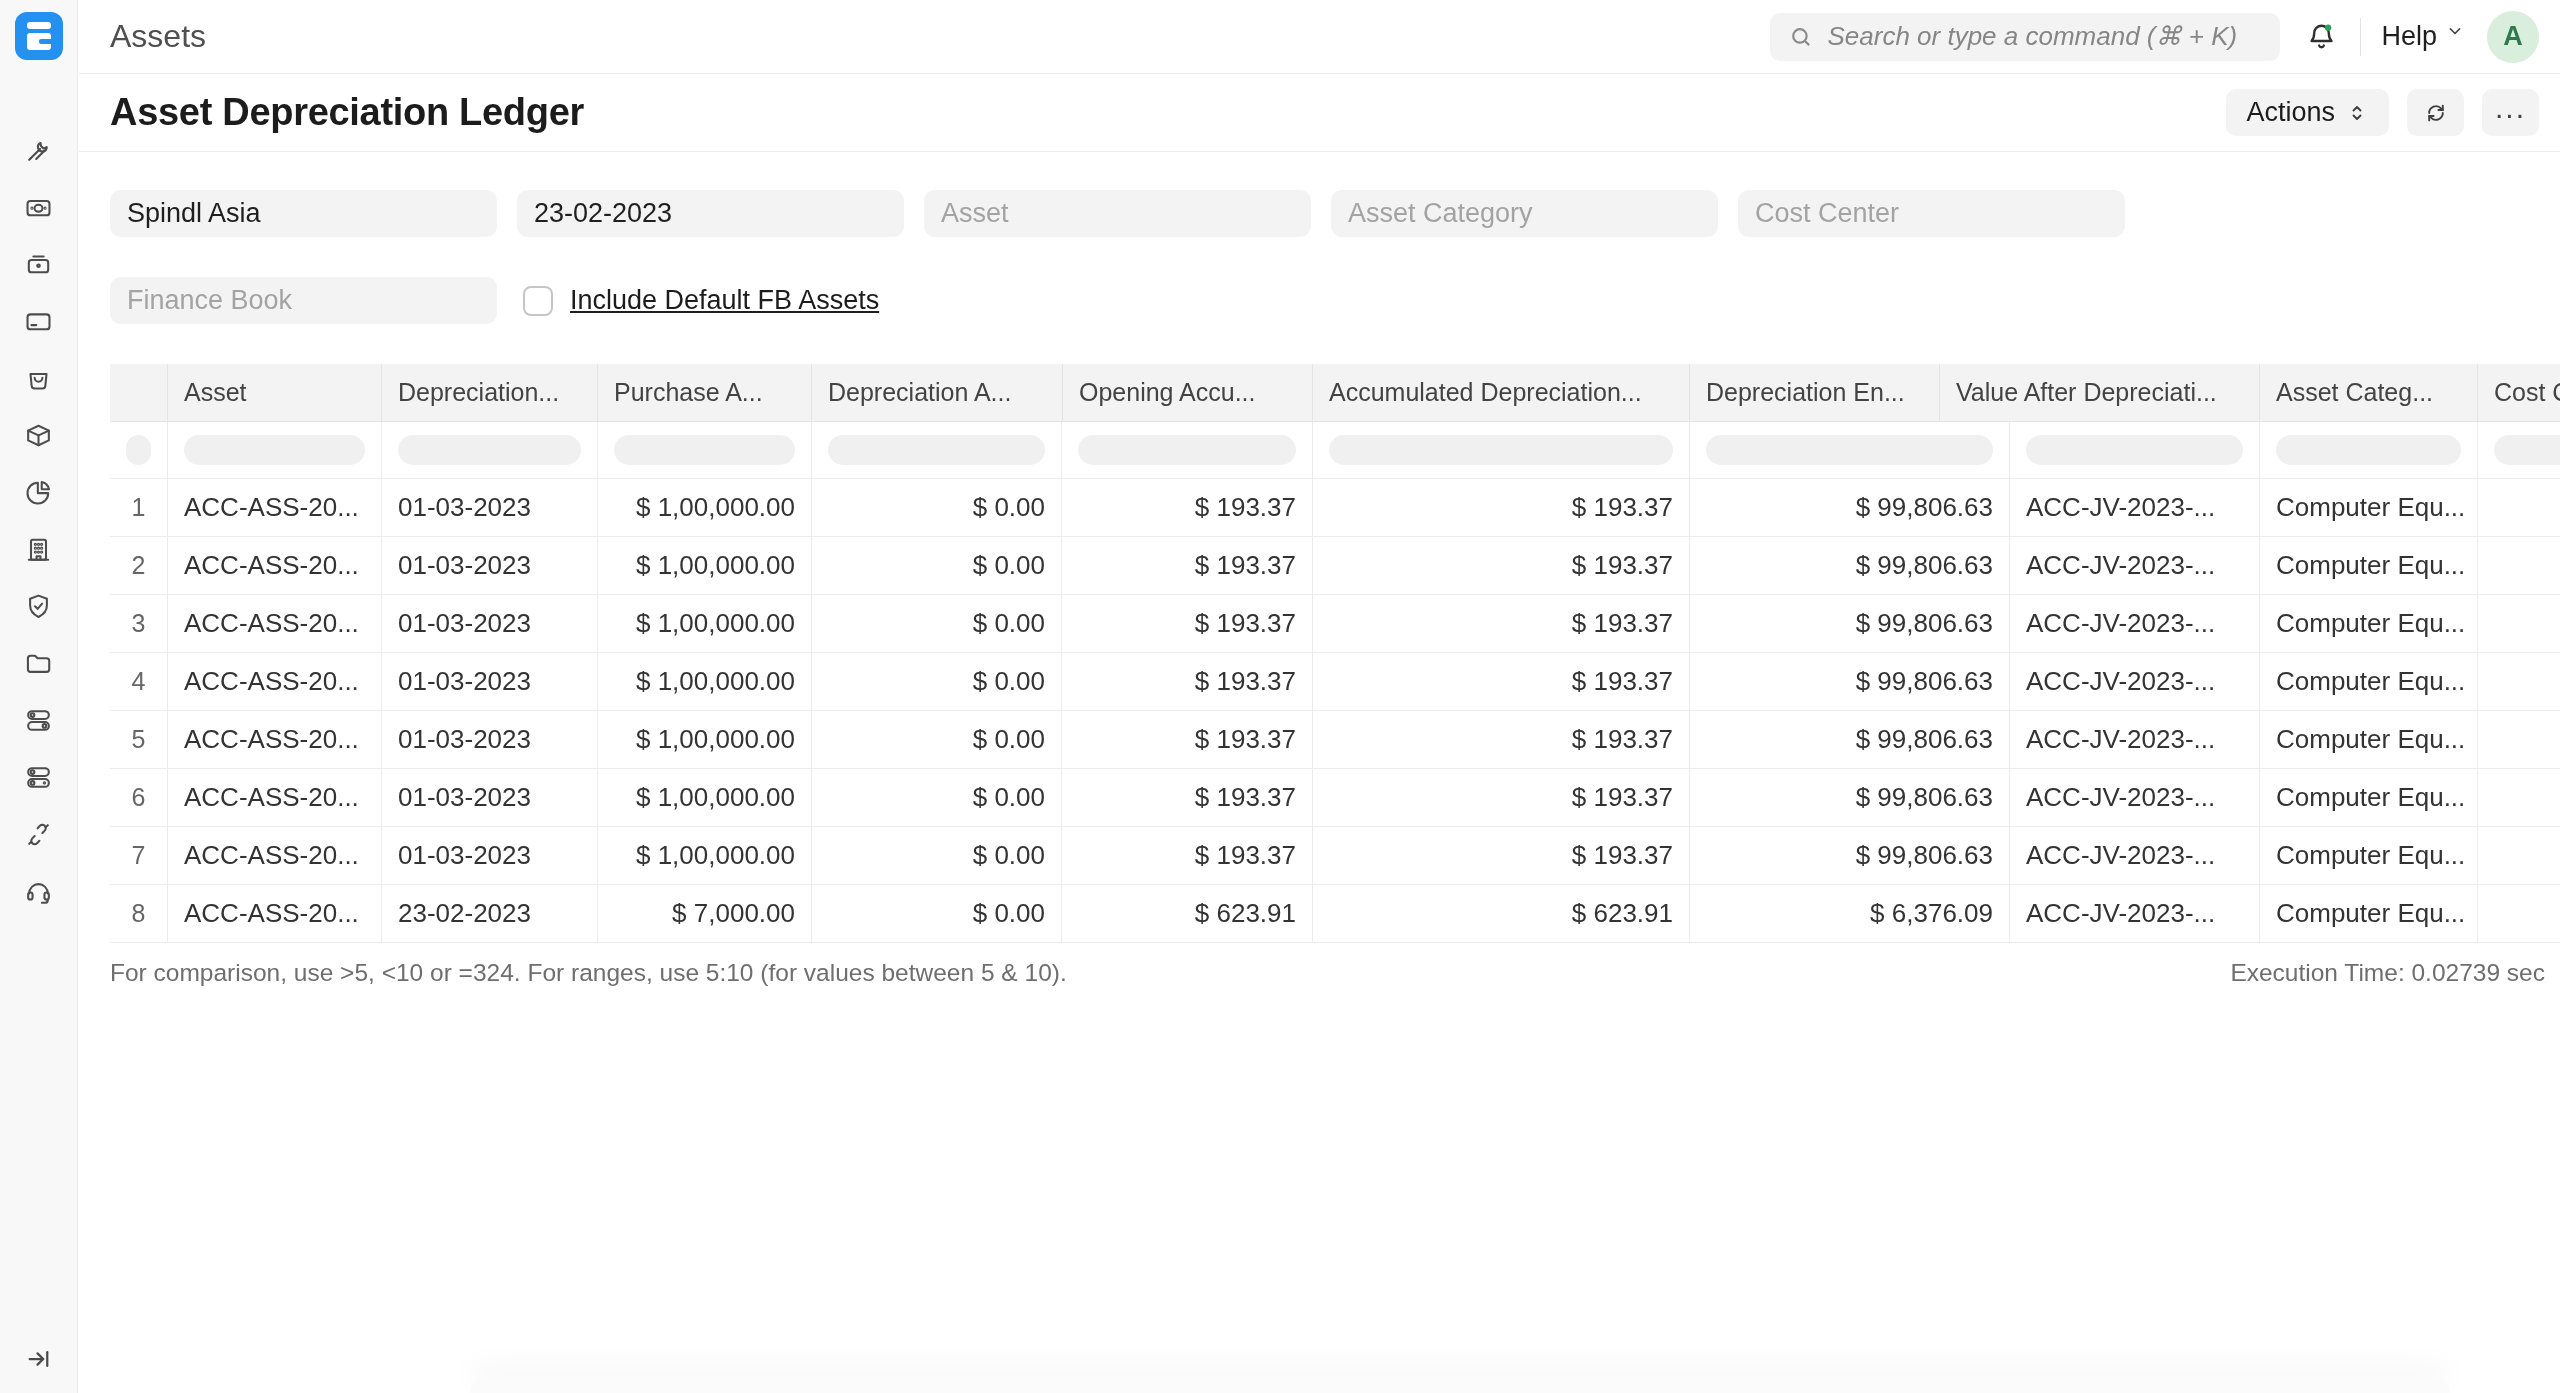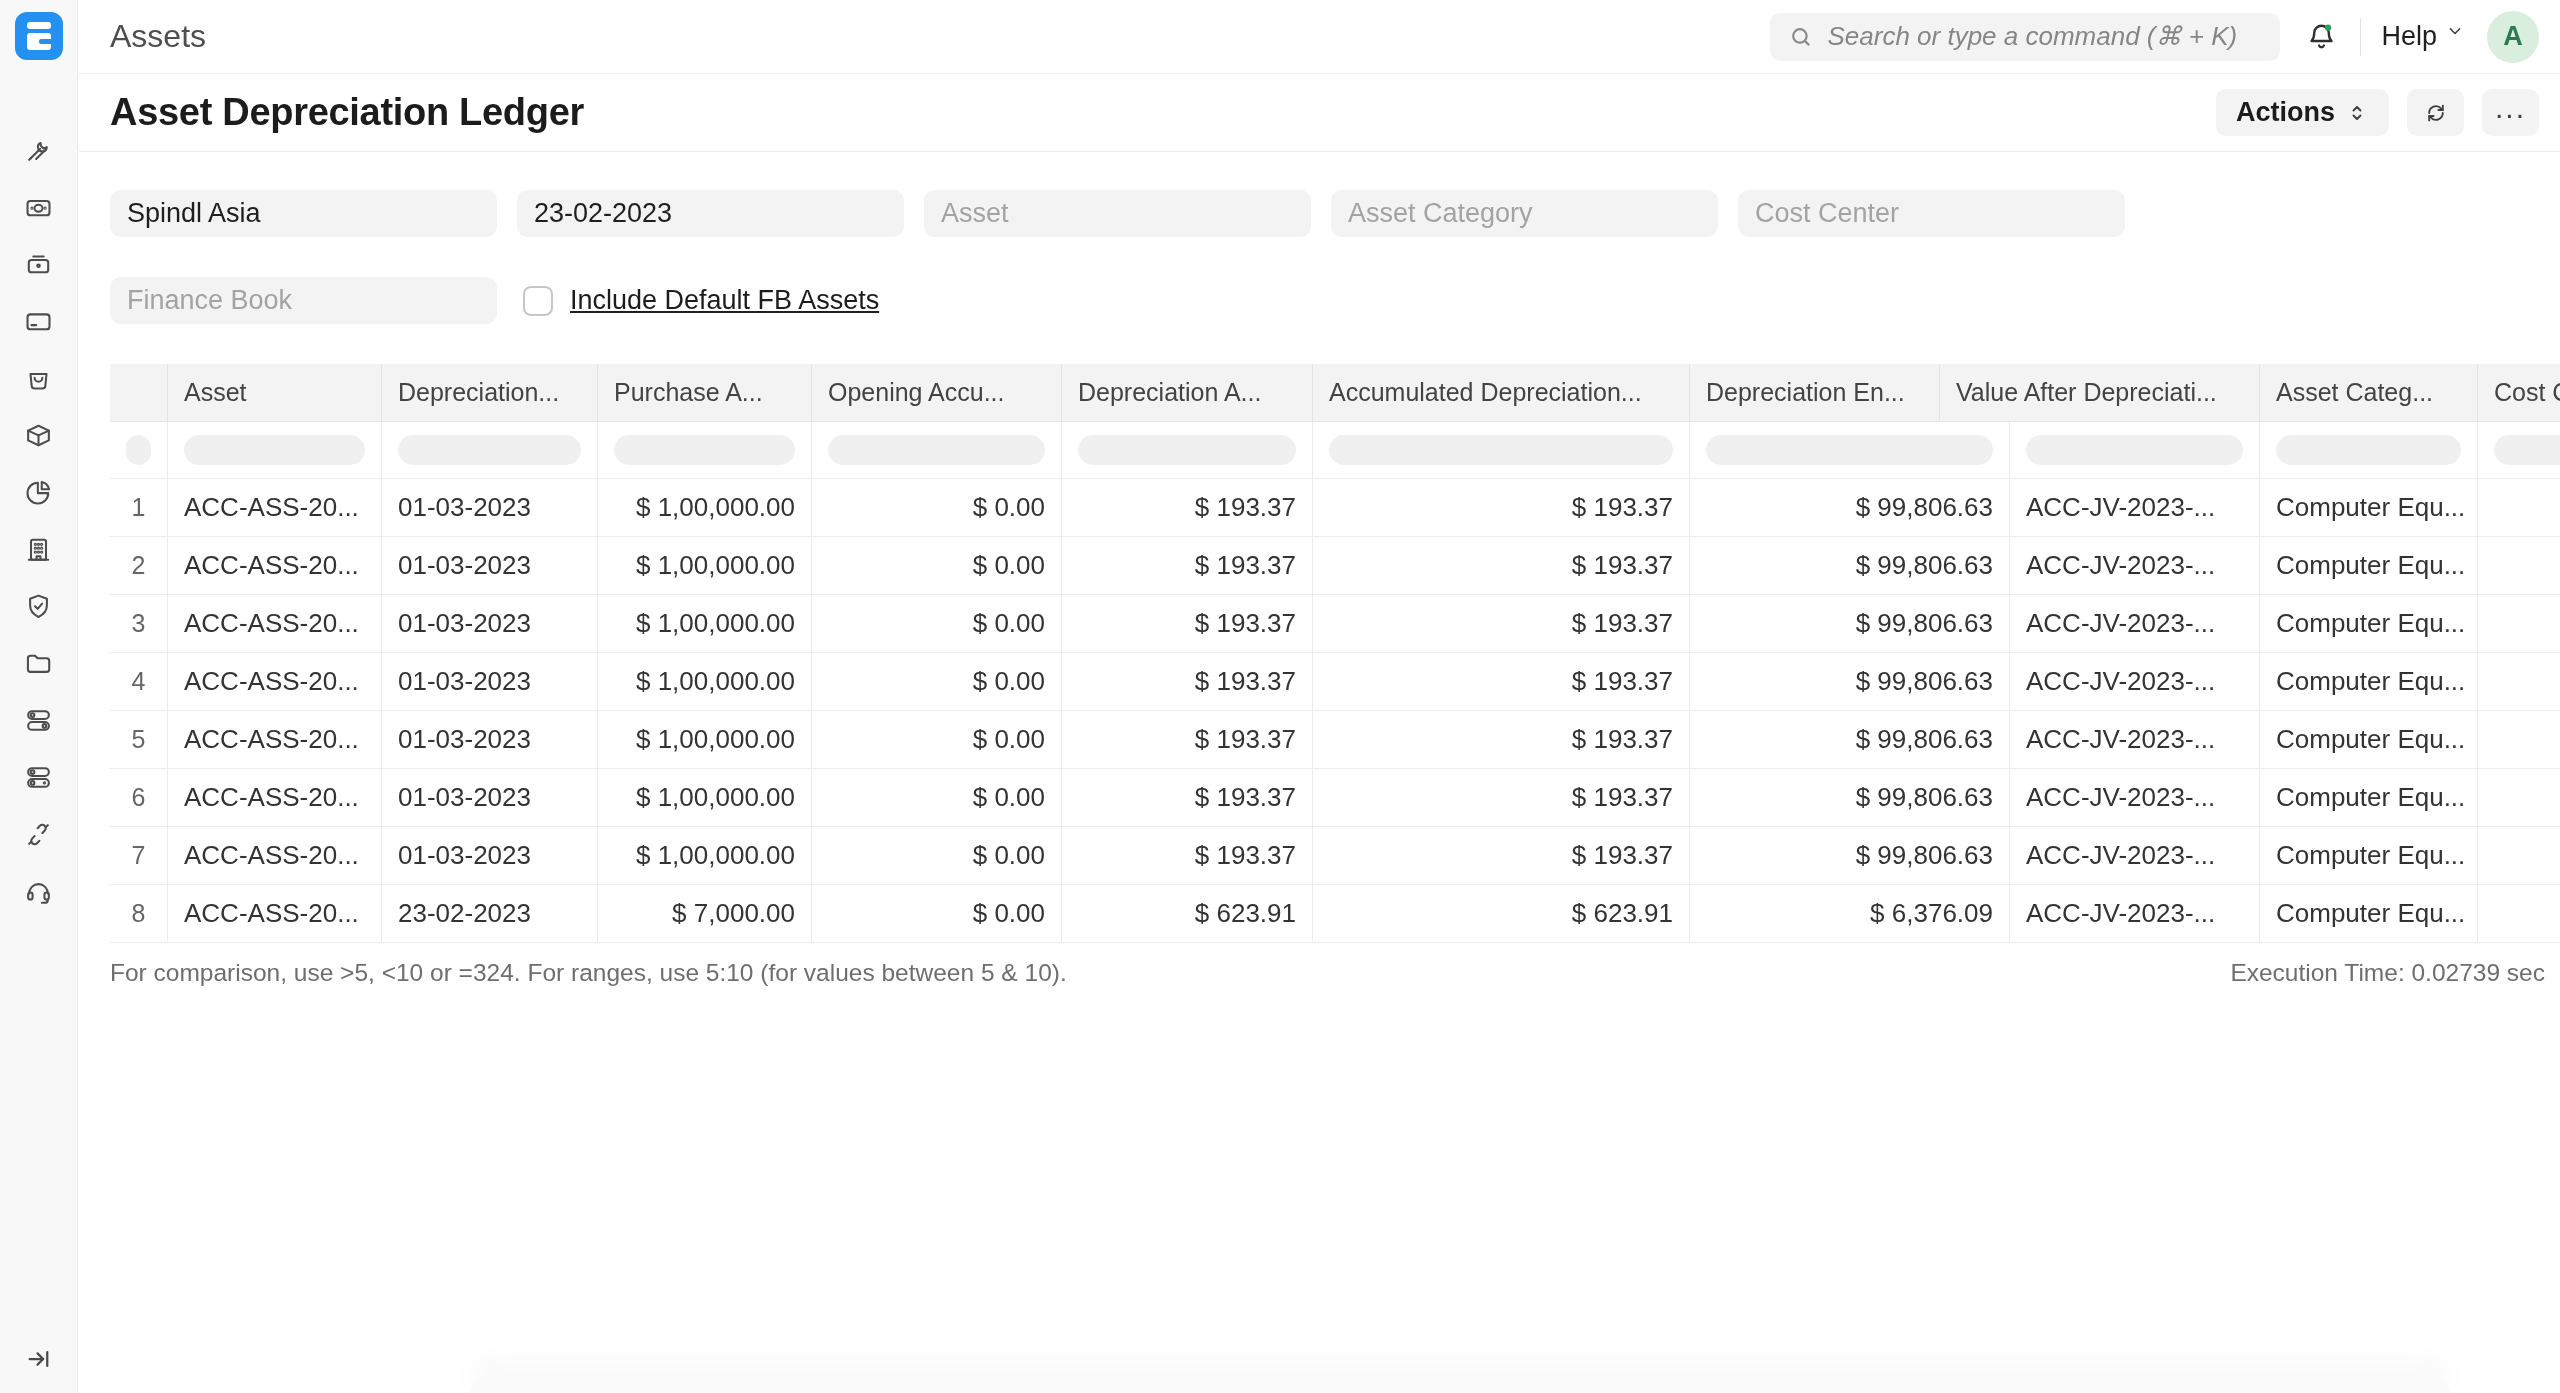--- a/index.html
+++ b/index.html
@@ -44,21 +44,21 @@
   .help svg{ width:20px; height:20px; stroke:#4a4a4a; fill:none; stroke-width:2; stroke-linecap:round; stroke-linejoin:round;}
   .avatar{ width:52px; height:52px; border-radius:50%; background:#d9eedd; border:none;
     color:#2d7a4f; font-size:27px; font-weight:600; cursor:pointer; margin-left:8px; font-family:inherit;}
   
   .pagehead{ height:78px; border-bottom:1px solid #ededed; display:flex; align-items:center;
     padding:0 21px 0 31px;}
   .pagehead h1{ font-size:38px; font-weight:700; color:#1c1c1c; letter-spacing:-0.3px;}
   .actions{ margin-left:auto; display:flex; gap:18px; align-items:center;}
   .btn{ height:47px; background:#f3f3f3; border:none; border-radius:10px; cursor:pointer;
     display:flex; align-items:center; justify-content:center; font-family:inherit;}
-  .btn-text{ padding:0 20px; gap:10px; font-size:27px; color:#1c1c1c; font-weight:700;}
+  .btn-text{ padding:0 20px; gap:10px; font-size:27px; color:#1c1c1c; font-weight:400;}
   .btn-icon{ width:57px;}
   .btn svg{ width:24px; height:24px; stroke:#3f3f3f; fill:none; stroke-width:1.9; stroke-linecap:round; stroke-linejoin:round;}
   .dots{ font-size:30px; color:#3f3f3f; letter-spacing:2px; line-height:1; padding-bottom:10px;}
   
   .filters{ padding:38px 0 0 31px;}
   .frow{ display:flex; gap:20px; align-items:center;}
   .frow + .frow{ margin-top:40px;}
   .pill{ width:387px; height:47px; background:#f3f3f3; border-radius:11px; display:flex;
     align-items:center; padding:0 17px; font-size:27px; cursor:text; white-space:nowrap; overflow:hidden;}
   .pill.filled{ color:#1f1f1f; font-weight:500;}
@@ -301,22 +301,22 @@
   </section>
 
   <section class="report">
     <div class="dt-viewport">
       <div class="dt" id="datatable">
         <div class="dt-row dt-head" id="dt-head">
             <div class="dt-cell al-left" style="width: 58px;"></div>
             <div class="dt-cell al-left" style="width: 214px;">Asset</div>
             <div class="dt-cell al-left" style="width: 216px;">Depreciation...</div>
             <div class="dt-cell al-left" style="width: 214px;">Purchase A...</div>
+            <div class="dt-cell al-left" style="width: 251px;">Depreciation A...</div>
             <div class="dt-cell al-left" style="width: 250px;">Opening Accu...</div>
-            <div class="dt-cell al-left" style="width: 251px;">Depreciation A...</div>
             <div class="dt-cell al-left" style="width: 377px;">Accumulated Depreciation...</div>
             <div class="dt-cell al-left" style="width: 250px;">Depreciation En...</div>
             <div class="dt-cell al-left" style="width: 320px;">Value After Depreciati...</div>
             <div class="dt-cell al-left" style="width: 218px;">Asset Categ...</div>
             <div class="dt-cell al-left" style="width: 300px;">Cost Center</div>
           </div>
         <div class="dt-row dt-filterrow" id="dt-filter">
             <div class="dt-cell" style="width: 58px;">
               <div class="fcircle"></div>
             </div>

